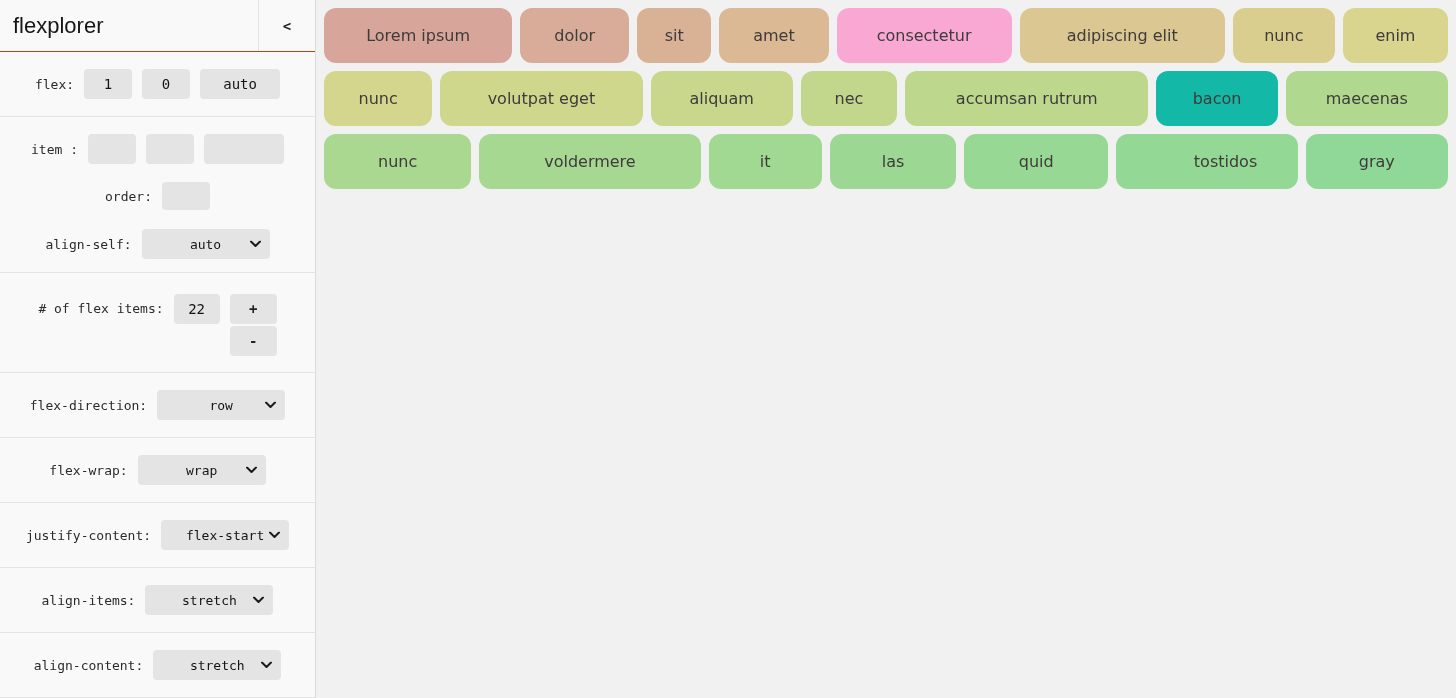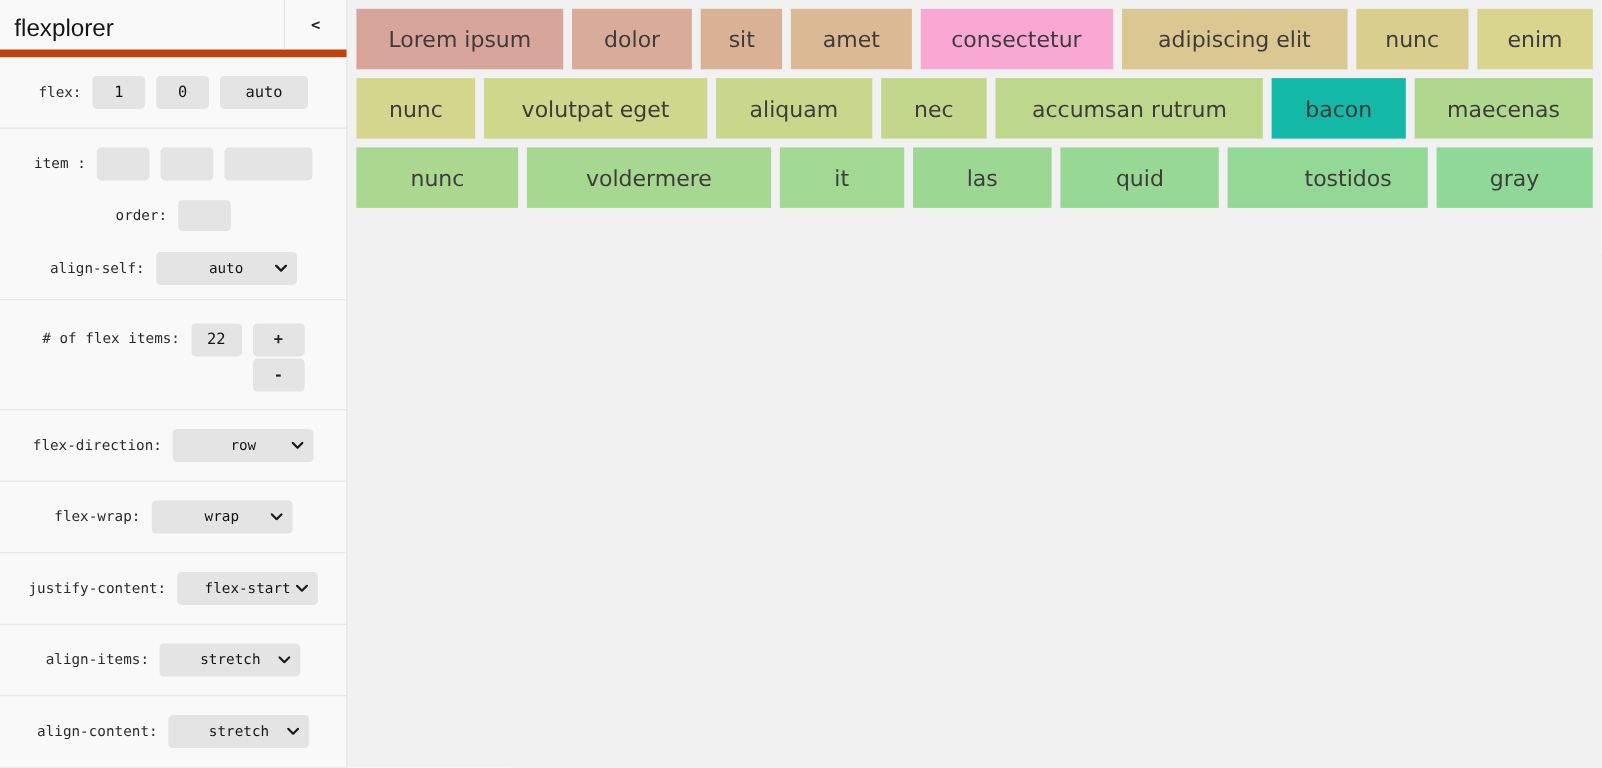--- a/index.html
+++ b/index.html
@@ -9,21 +9,21 @@
   .app { display: flex; width: 1456px; height: 698px; }
 
   
   .sidebar {
     width: 316px; flex-shrink: 0;
     background: #f9f9f9;
     border-right: 1px solid #dcdcdc;
   }
   .sb-header {
     height: 52px;
-    border-bottom: 7px solid #c2410c;
+    border-bottom: 1px solid #c2410c;
     display: flex; align-items: stretch;
   }
   .sb-title {
     flex: 1;
     font-family: "Liberation Sans", sans-serif;
     font-size: 22px; color: #161616;
     padding: 13px 0 0 13px;
   }
   .collapse-btn {
     width: 57px;
@@ -79,24 +79,24 @@
     transform: translateY(-50%);
     pointer-events: none;
   }
 
   
   .canvas { flex: 1; background: #f1f1f1; }
   .canvas-inner { display: flex; flex-wrap: wrap; align-items: flex-start; padding: 4px; }
   .flex-item {
     flex-grow: 1; flex-shrink: 0;
     height: 55px; margin: 4px;
-    border-radius: 0;
+    border-radius: 12px;
     display: flex; align-items: center; justify-content: center;
     font-family: "DejaVu Sans", sans-serif;
-    font-size: 20px; color: #3e3b3b;
+    font-size: 16px; color: #3e3b3b;
     white-space: nowrap;
   }
 </style>
 </head>
 <body>
 
 <div class="app">
 
   <aside class="sidebar">
 

